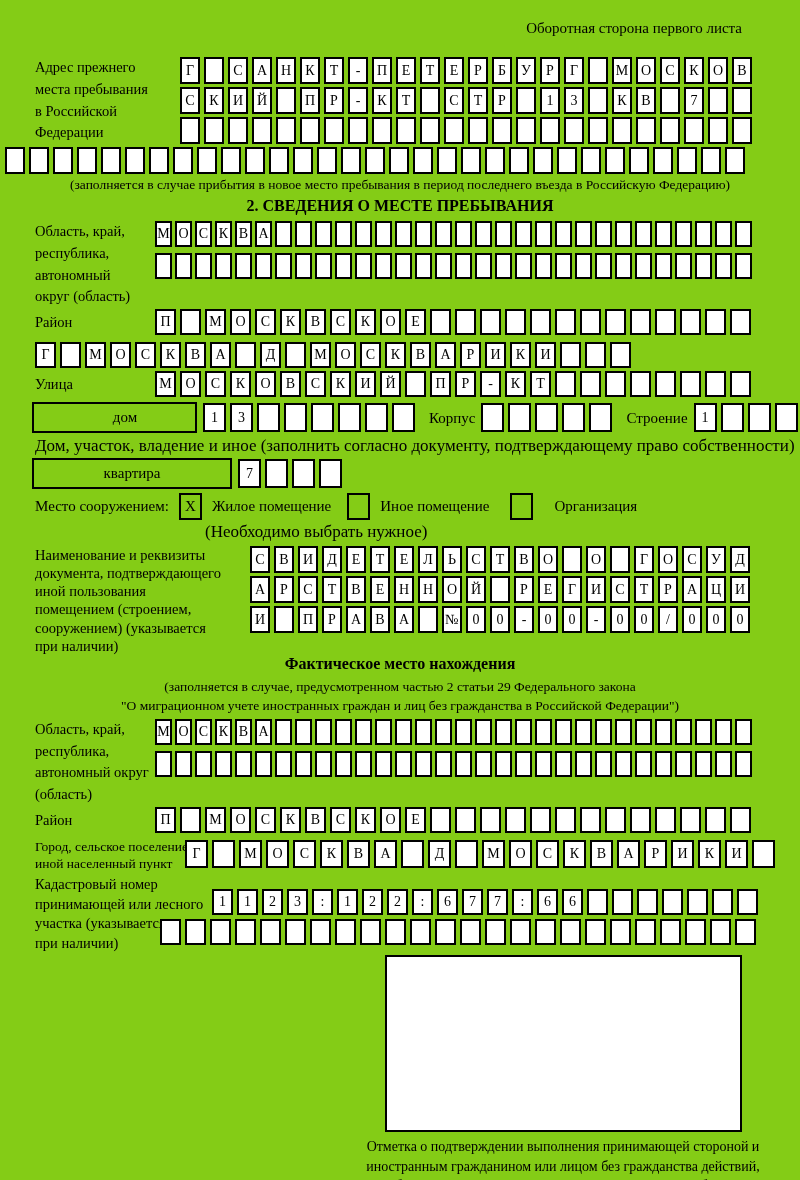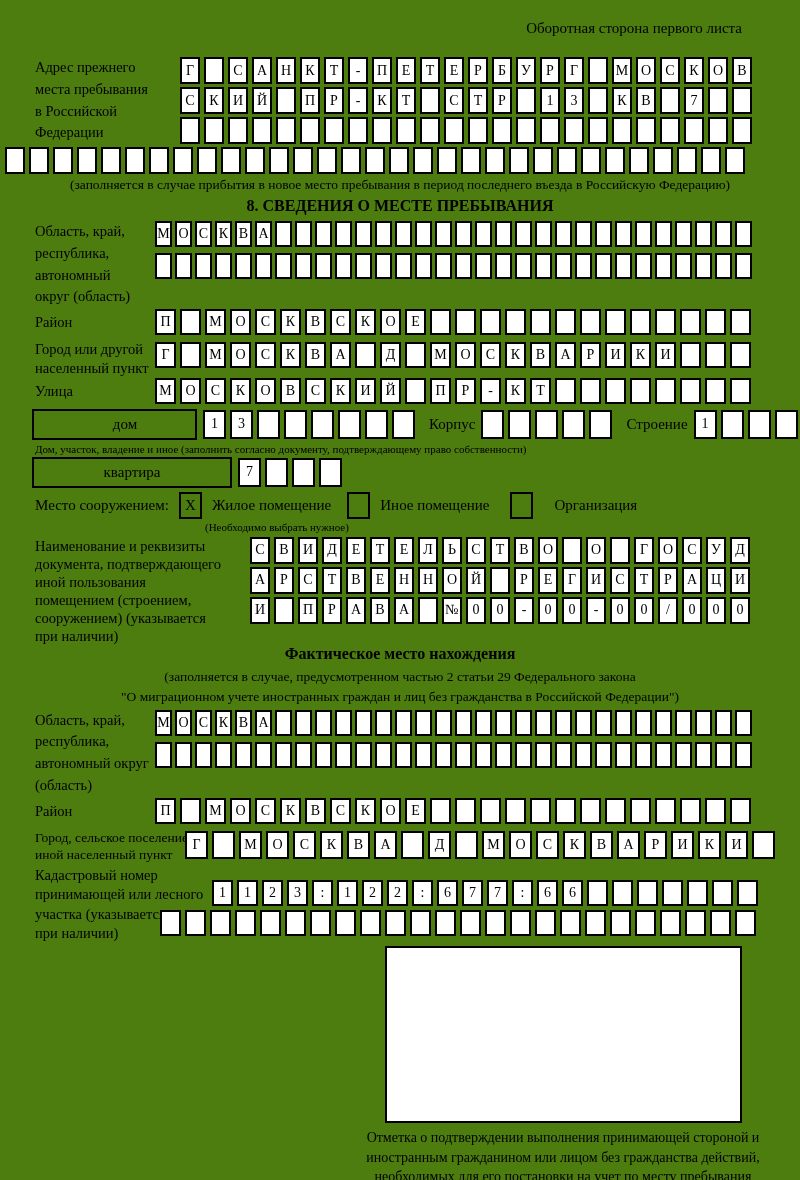--- a/index.html
+++ b/index.html
@@ -1,36 +1,36 @@
 <!DOCTYPE html>
 <html><head>
 <meta charset="utf-8">
 <style>
   html,body{margin:0;padding:0;background:#fff;}
-  .page{position:relative;width:800px;height:1180px;background:#4d7c0f;color:#000;
+  .page{position:relative;width:800px;height:1180px;background:#84cc16;color:#000;
         font-family:"Liberation Serif","DejaVu Serif",serif;overflow:hidden;}
   .header-note{padding:20px 58px 0 0;text-align:right;font-size:15px;}
   .fblock{display:flex;align-items:flex-start;}
   .lblcol{font-size:14.5px;line-height:1.5;white-space:nowrap;flex:none;}
   .lbl1{font-size:14.5px;white-space:nowrap;flex:none;line-height:26px;}
   .cellrow{display:flex;flex:none;}
   .cellrow{margin-bottom:3px;}
   .cell{box-sizing:border-box;border:2px solid #000;background:#fff;flex:none;
         display:flex;align-items:center;justify-content:center;font-size:14px;}
   
   .ra{gap:4px;}   .ra .cell{width:20px;height:27px;}          
   .rf{gap:4px;}   .rf .cell{width:20px;height:27px;}          
   .r30{gap:3px;}  .r30 .cell{width:17px;height:26px;}         
   .r24{gap:4px;}  .r24 .cell{width:21px;height:26px;}         
   .r21{gap:4px;}  .r21 .cell{width:20px;height:27px;}         
   .r22c{gap:4px;} .r22c .cell{width:23px;height:28px;}        
   .r22k{gap:4px;} .r22k .cell{width:21px;height:26px;}        
   .rh{gap:4px;}   .rh .cell{width:23px;height:29px;}          
   .caption{font-size:13.5px;text-align:center;}
-  .caption-l{font-size:11px;margin-left:35px;}
+  .caption-l{font-size:17px;margin-left:35px;}
   .sec-title{font-size:16px;font-weight:bold;text-align:center;}
   .typebox{box-sizing:border-box;border:2px solid #000;height:31px;flex:none;
            display:flex;align-items:center;justify-content:center;font-size:15px;}
   .chk{box-sizing:border-box;width:23px;height:27px;border:2px solid #000;flex:none;
        display:flex;align-items:center;justify-content:center;font-size:15px;}
   .w120{width:120px;} .w145{width:145px;} .w150{width:150px;} .w215{width:215px;}
   .rowscol{display:flex;flex-direction:column;}
   .mt2{margin-top:2px;}
   .stamp-col{width:420px;margin:0 27px 0 auto;display:flex;flex-direction:column;align-items:center;}
   .stamp-box{box-sizing:border-box;width:357px;height:177px;border:2px solid #000;background:#fff;}
@@ -159,21 +159,21 @@
       <div class="cell"></div>
       <div class="cell"></div>
       <div class="cell"></div>
       <div class="cell"></div>
       <div class="cell"></div>
       <div class="cell"></div>
       <div class="cell"></div>
     </div>
   <div class="caption" style="margin-top:1px;">(заполняется в случае прибытия в новое место пребывания в период последнего въезда в Российскую Федерацию)</div>
 
-  <div class="sec-title" style="margin-top:4px;">8. СВЕДЕНИЯ О МЕСТЕ ПРЕБЫВАНИЯ</div>
+  <div class="sec-title" style="margin-top:4px;">2. СВЕДЕНИЯ О МЕСТЕ ПРЕБЫВАНИЯ</div>
 
   <div class="fblock" style="margin:6px 0 0 35px;">
     <div class="lblcol w120">
       <div>Область, край,</div>
       <div>республика,</div>
       <div>автономный</div>
       <div>округ (область)</div>
     </div>
     <div class="rowscol">
       <div class="cellrow r30" style="margin-bottom:6px;">
@@ -267,24 +267,20 @@
         <div class="cell"></div>
         <div class="cell"></div>
         <div class="cell"></div>
         <div class="cell"></div>
         <div class="cell"></div>
         <div class="cell"></div>
       </div>
   </div>
 
   <div class="fblock" style="margin:2px 0 0 35px;">
-    <div class="lblcol w120" style="line-height:1.3;">
-      <div>Город или другой</div>
-      <div>населенный пункт</div>
-    </div>
     <div class="cellrow r24 mt2">
         <div class="cell">Г</div>
         <div class="cell"></div>
         <div class="cell">М</div>
         <div class="cell">О</div>
         <div class="cell">С</div>
         <div class="cell">К</div>
         <div class="cell">В</div>
         <div class="cell">А</div>
         <div class="cell"></div>

